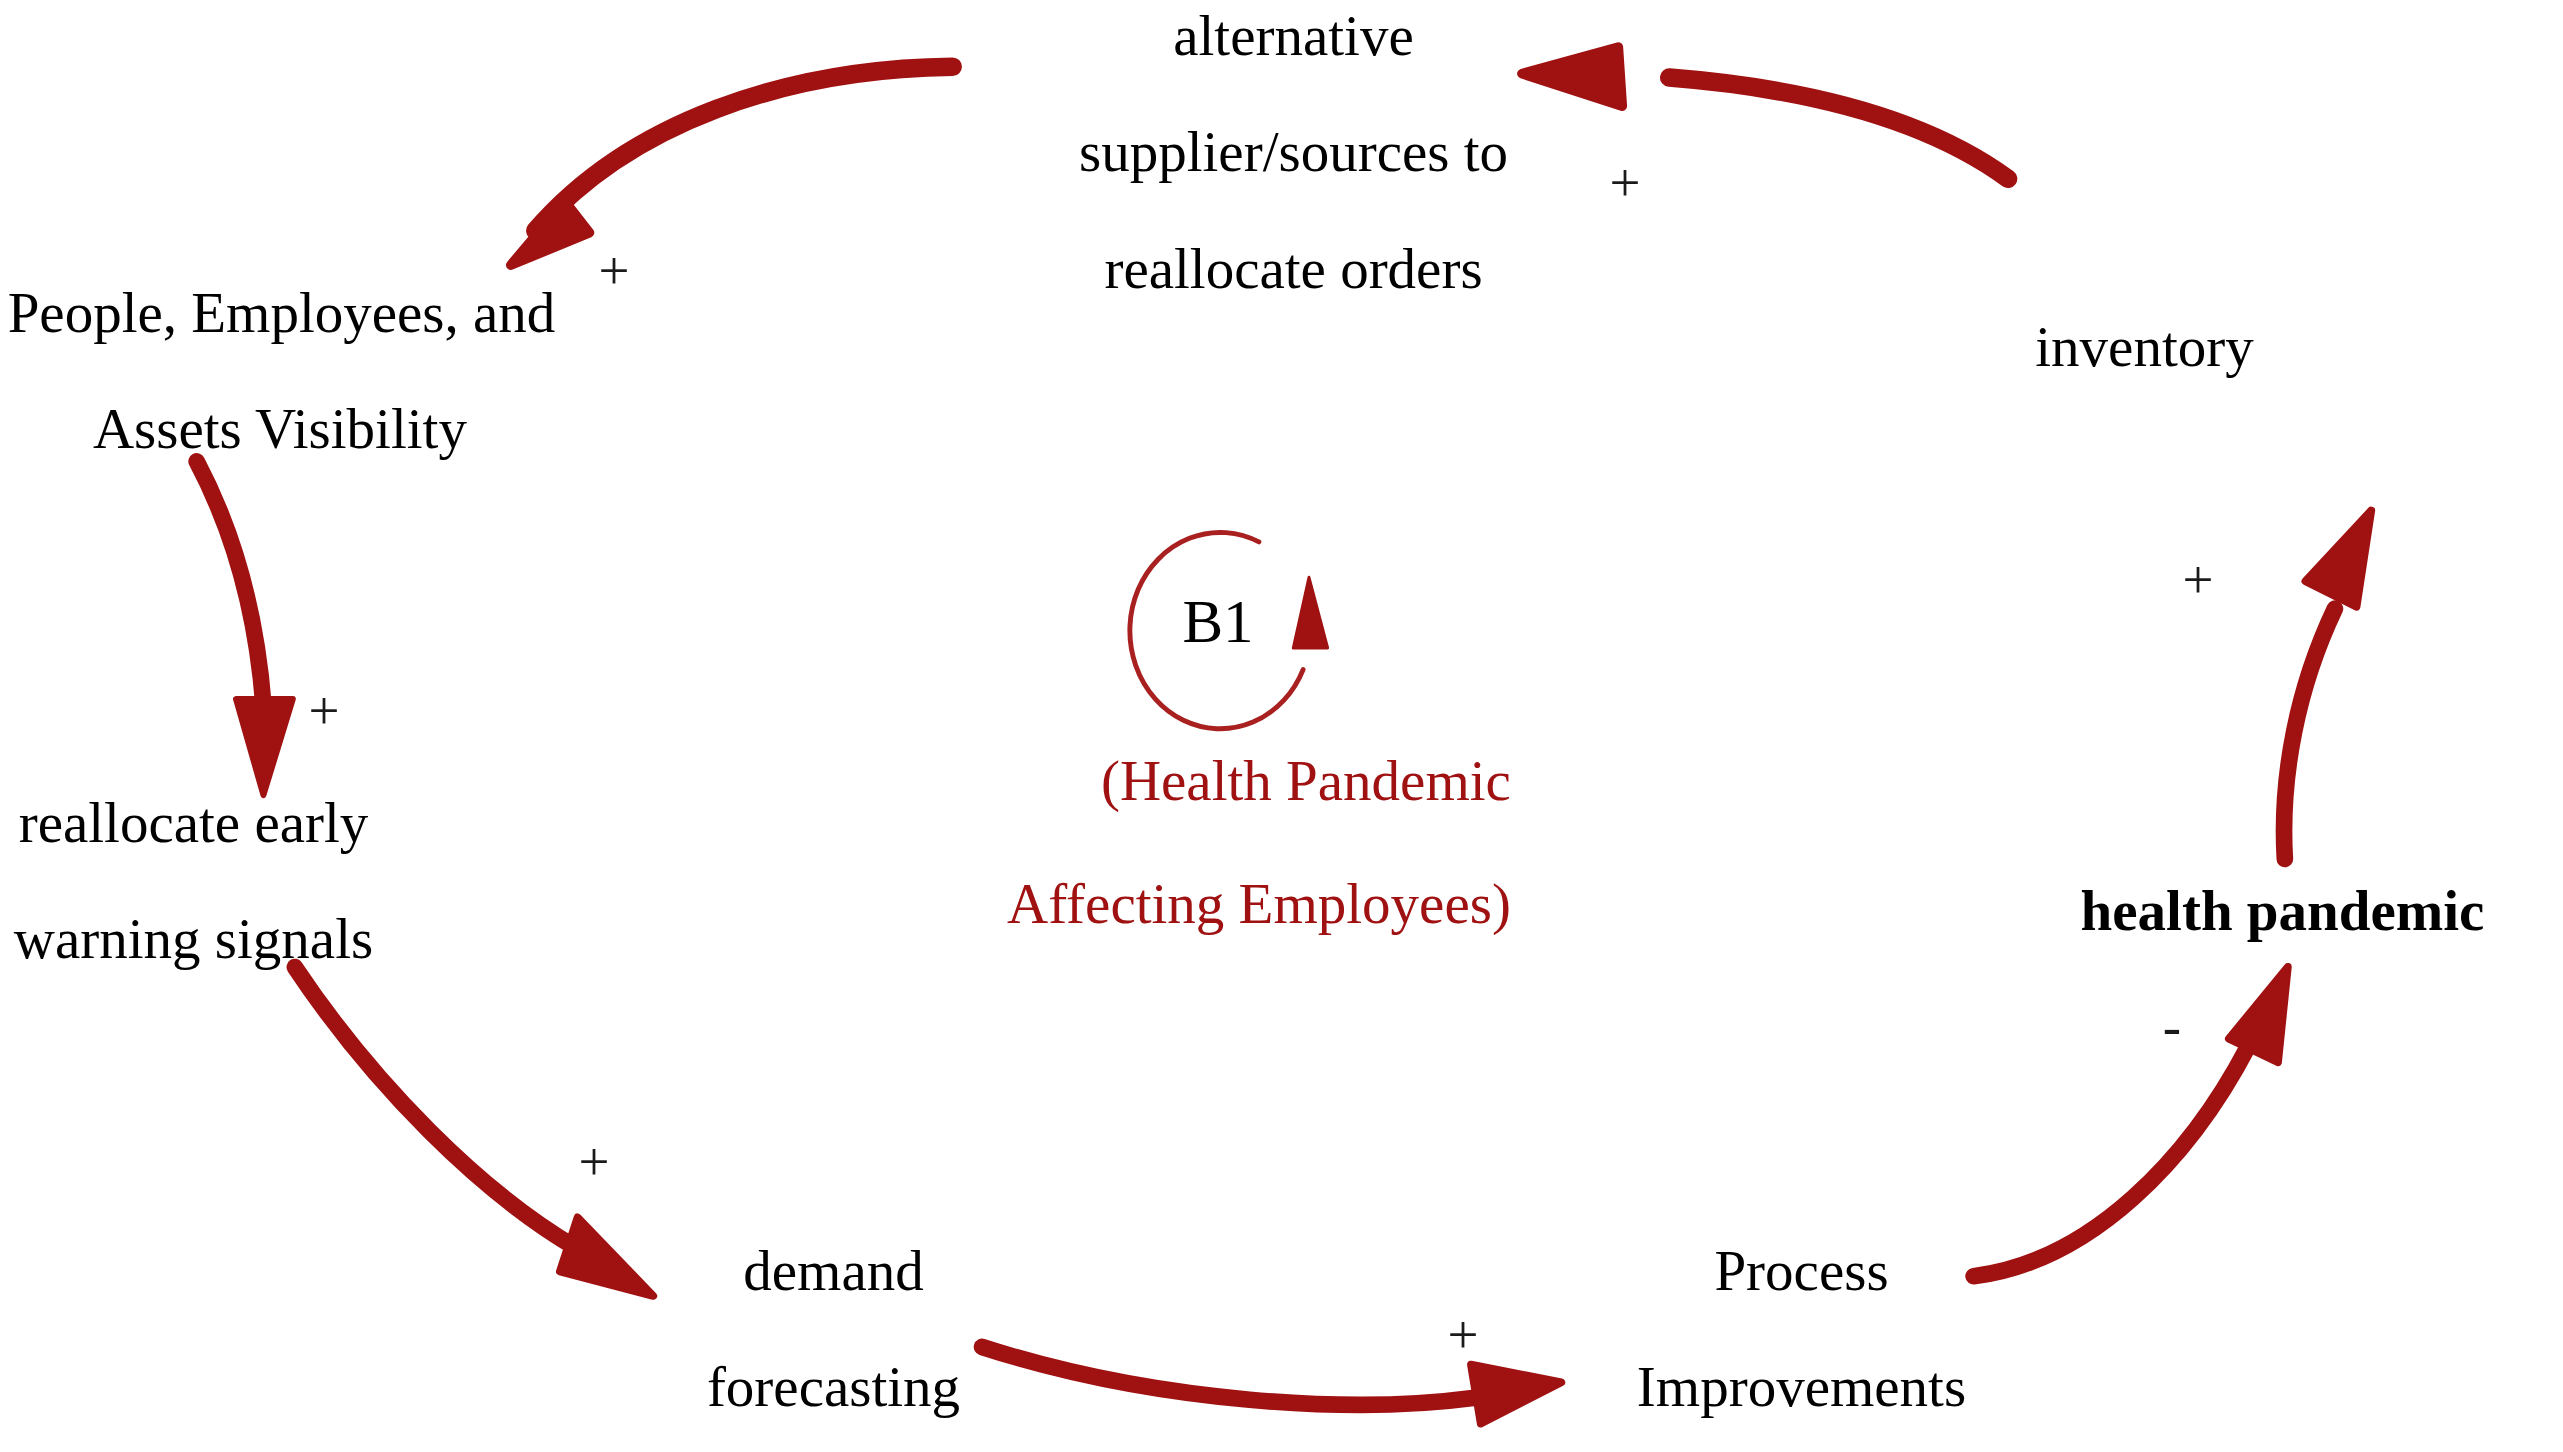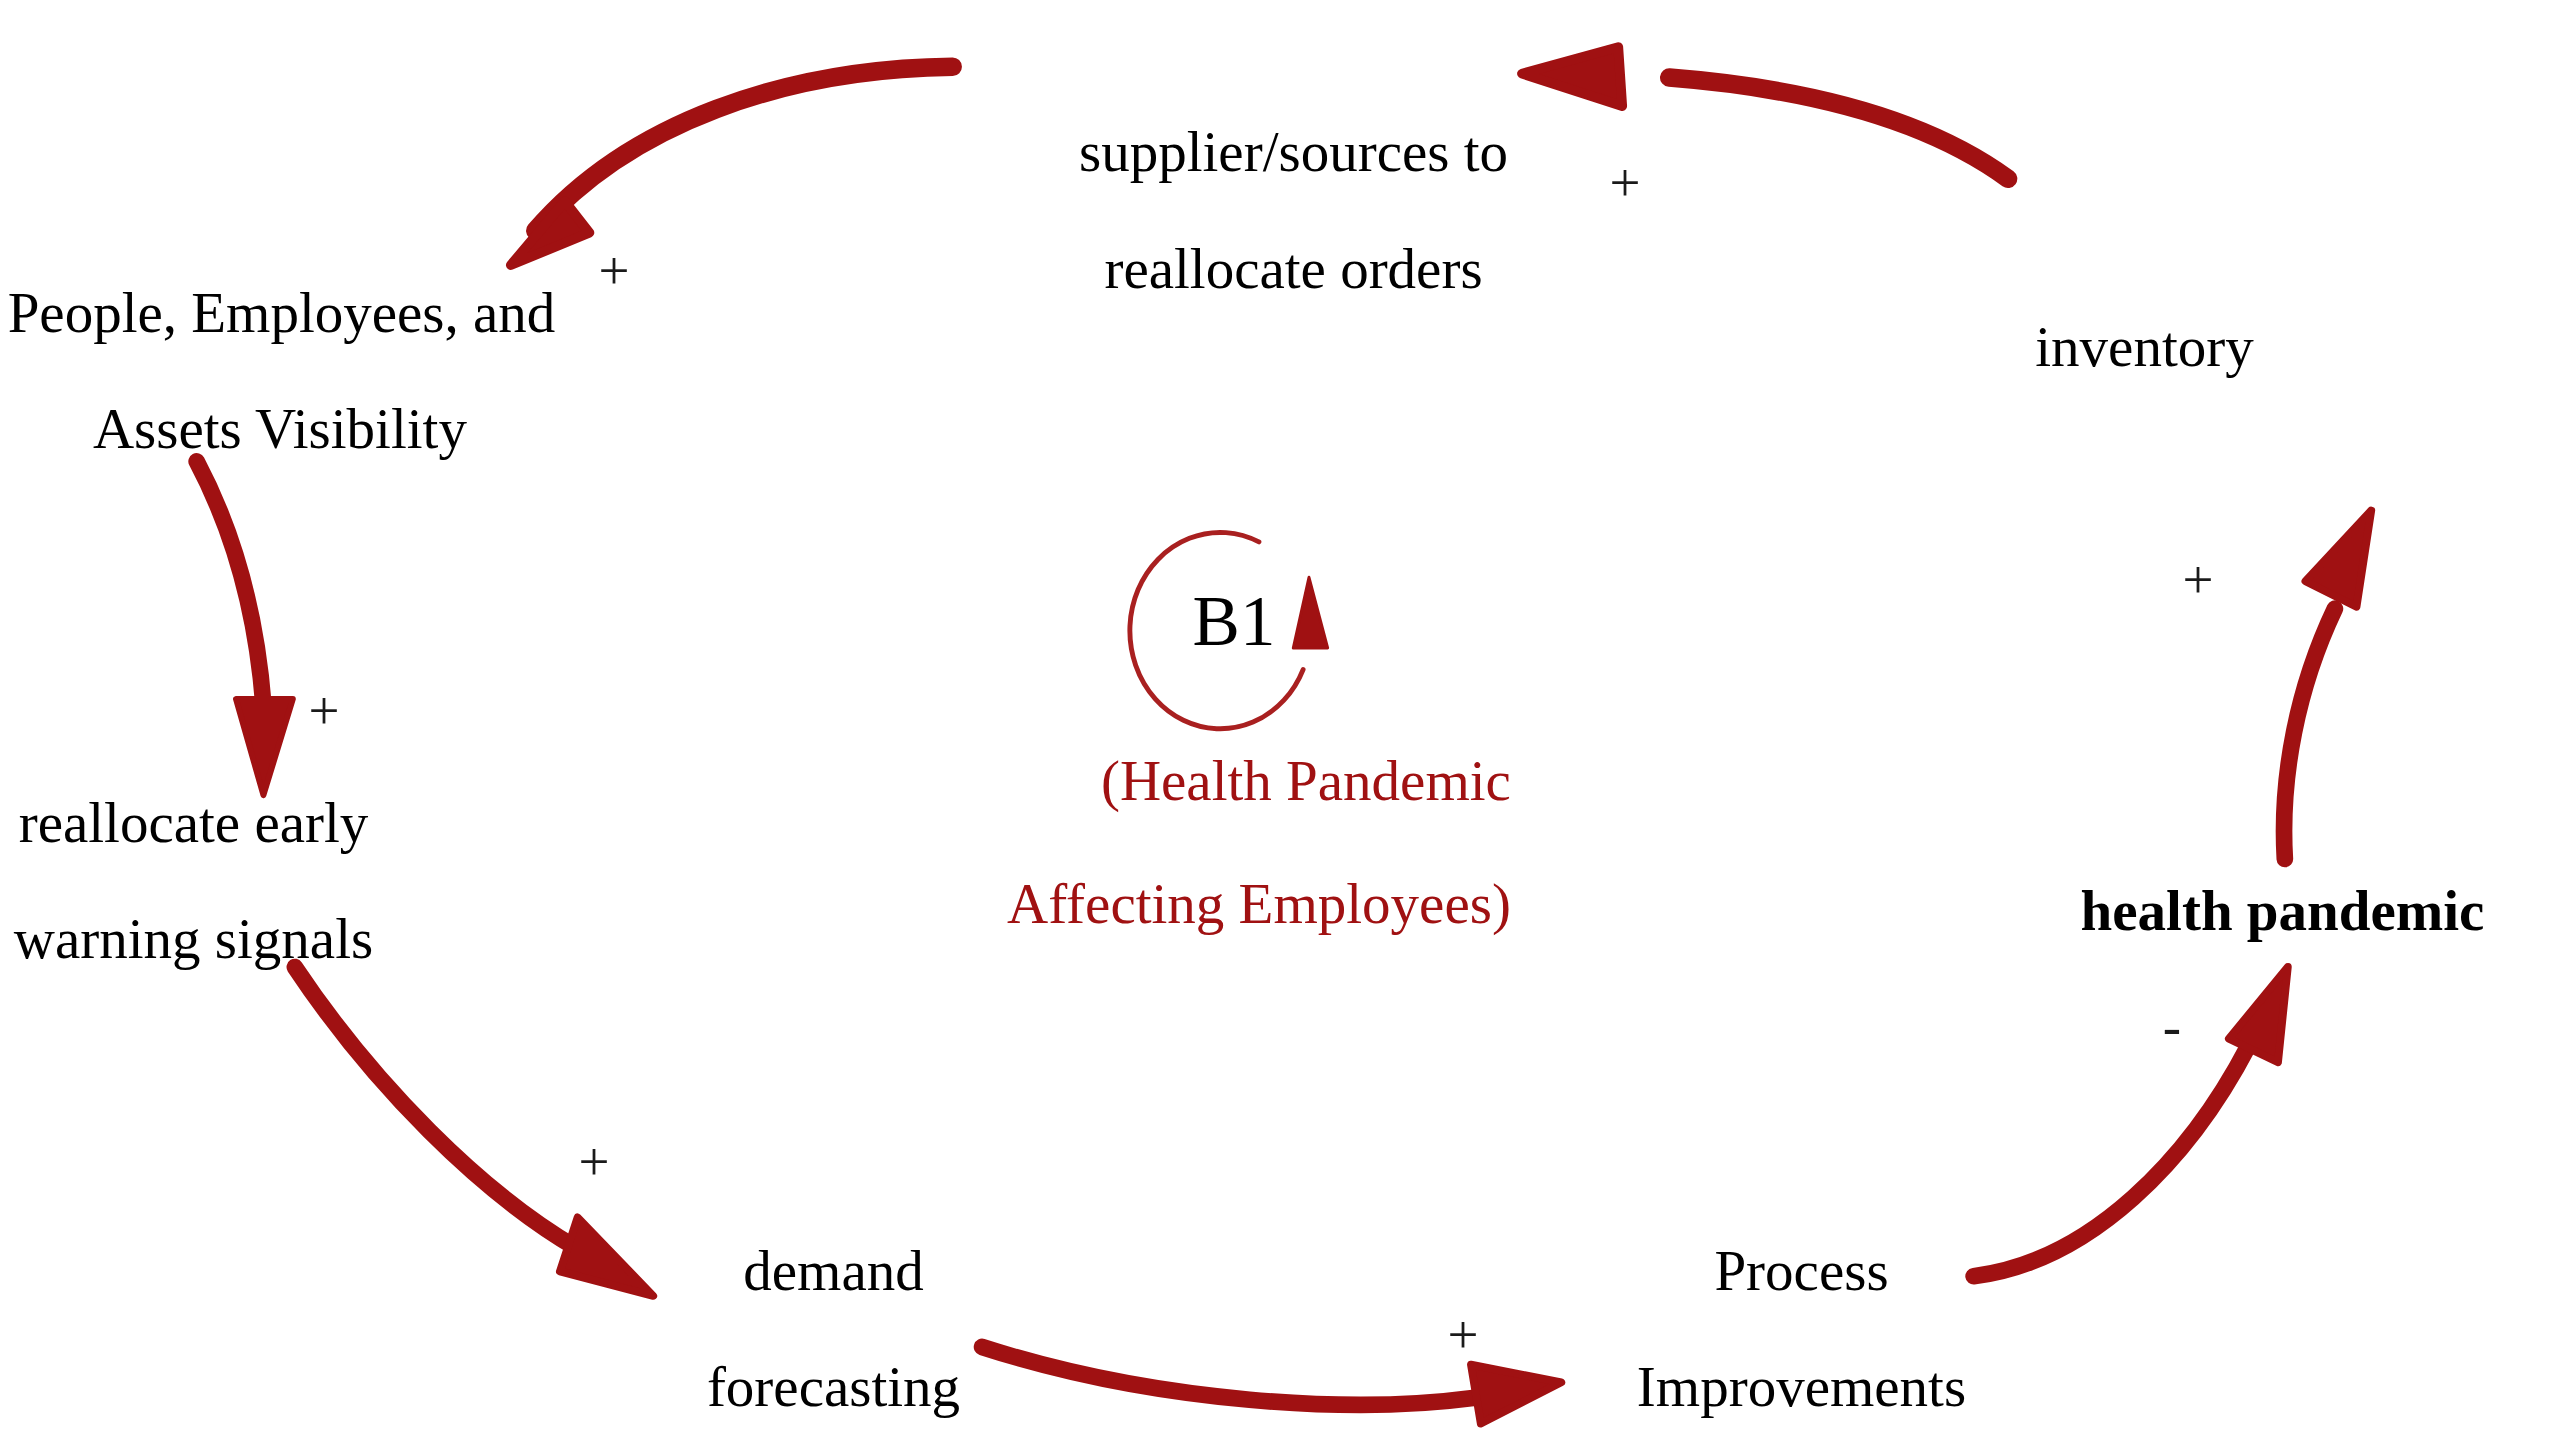--- a/index.html
+++ b/index.html
@@ -42,25 +42,24 @@
     font-size: 55px;
     line-height: 1;
     transform: translate(-50%, -50%);
     white-space: pre;
   }
 
   .loop-id {
     position: absolute;
     color: #000000;
     font-family: "Liberation Serif", "DejaVu Serif", serif;
-    font-size: 71px;
+    font-size: 61px;
     line-height: 1;
     transform: translate(-50%, -50%);
     white-space: pre;
-    margin-left: 16px;
   }
   .loop-caption {
     position: absolute;
     color: #A01112;
     font-family: "Liberation Serif", "DejaVu Serif", serif;
     font-size: 57px;
     line-height: 1.08;
     text-align: right;
     transform: translate(-50%, -50%);
     white-space: pre;
@@ -108,21 +107,21 @@
       <path d="M 1550 75 L 1648 48 L 1652 108 Z" fill="#A01112" stroke="#A01112" stroke-width="10" stroke-linejoin="round"></path>
     </g>
 
     <g>
       <path d="M 1282 552 A 92 100 0 1 0 1327 682" fill="none" stroke="#A92020" stroke-width="5" stroke-linecap="round"></path>
       <path d="M 1333 588 L 1317 660 L 1352 660 Z" fill="#A01112" stroke="#A01112" stroke-width="3" stroke-linejoin="round"></path>
     </g>
   </svg>
 
   <div class="node-label" style="left:1265px; top:152px;">
-    <br>
+    <span>alternative</span><br>
     <span>supplier/sources to</span><br>
     <span>reallocate orders</span>
   </div>
 
   <div class="node-label" style="left:253px; top:371px;">
     <span>People, Employees, and</span><br>
     <span>Assets Visibility</span>
   </div>
 
   <div class="node-label" style="left:165px; top:881px;">

